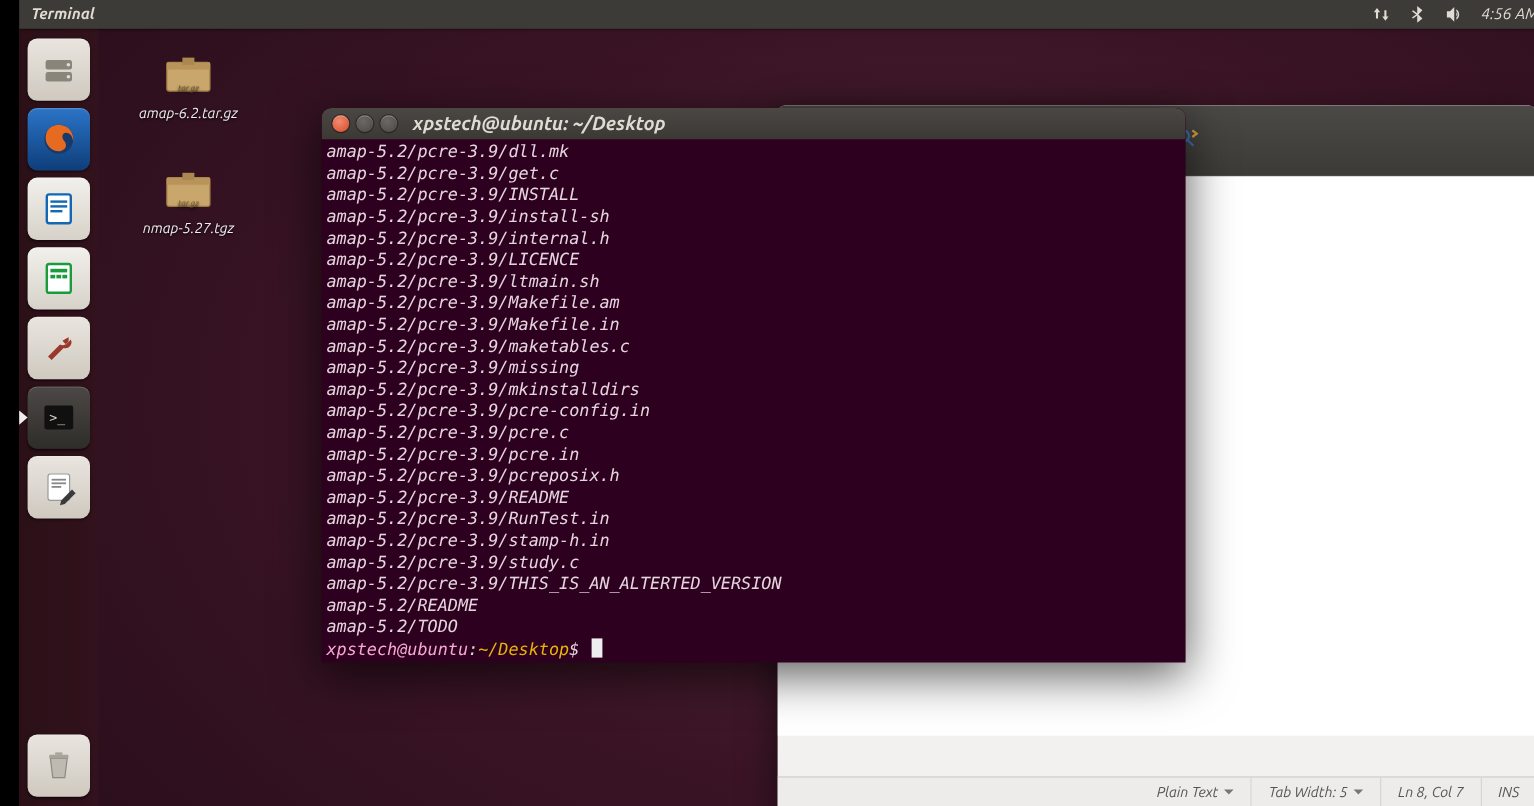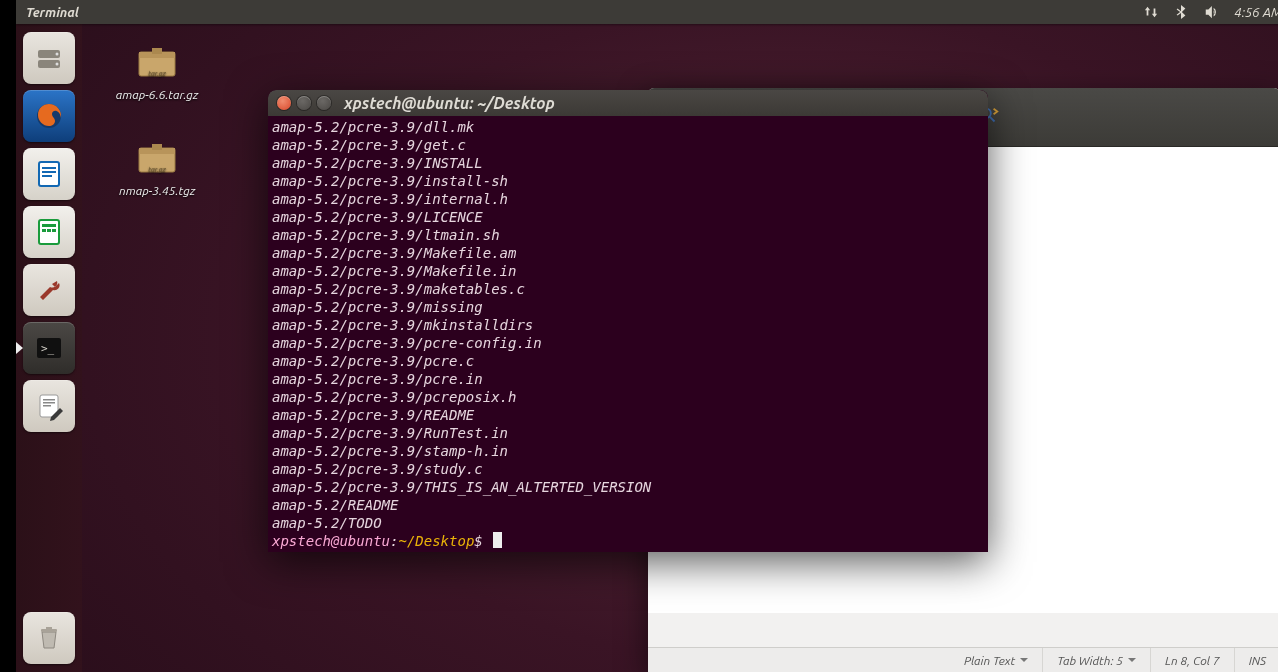--- a/index.html
+++ b/index.html
@@ -153,32 +153,32 @@
 
   <div class="dicon" style="left:86px;top:36px">
     <div class="img">
       <svg width="46" height="46" viewBox="0 0 46 46">
           <rect x="5" y="14" width="36" height="24" rx="2" fill="#c9a66b" stroke="#9a7a42"></rect>
           <rect x="5" y="14" width="36" height="6" fill="#b8945a"></rect>
           <rect x="18" y="10" width="10" height="6" fill="#ab884f"></rect>
           <text x="23" y="38" text-anchor="middle" font-size="7" fill="#6b5530">tar.gz</text>
         </svg>
     </div>
-    <span>amap-6.6.tar.gz</span>
+    <span>amap-6.2.tar.gz</span>
   </div>
   <div class="dicon" style="left:86px;top:132px">
     <div class="img">
       <svg width="46" height="46" viewBox="0 0 46 46">
           <rect x="5" y="14" width="36" height="24" rx="2" fill="#c9a66b" stroke="#9a7a42"></rect>
           <rect x="5" y="14" width="36" height="6" fill="#b8945a"></rect>
           <rect x="18" y="10" width="10" height="6" fill="#ab884f"></rect>
           <text x="23" y="38" text-anchor="middle" font-size="7" fill="#6b5530">tar.gz</text>
         </svg>
     </div>
-    <span>nmap-3.45.tgz</span>
+    <span>nmap-5.27.tgz</span>
   </div>
 
   <div id="gedit">
     <div class="toolbar">
       <div class="tbtn">
         <svg viewBox="0 0 24 24">
             <path fill="#f7c35f" d="M12 5V2L7 7l5 5V9c3 0 6 2 6 6h2c0-5-4-10-8-10z"></path>
           </svg>
         <span>do</span>
       </div>

